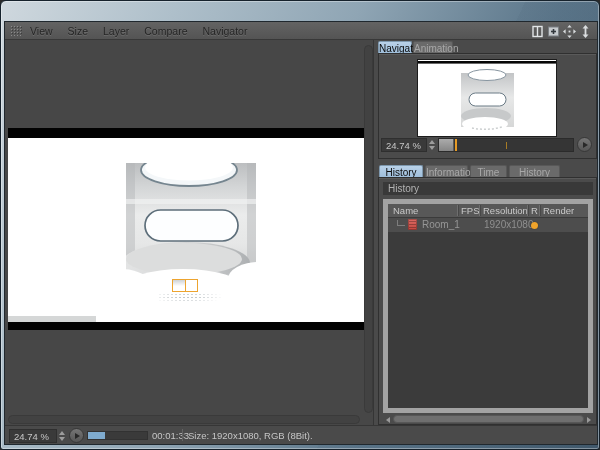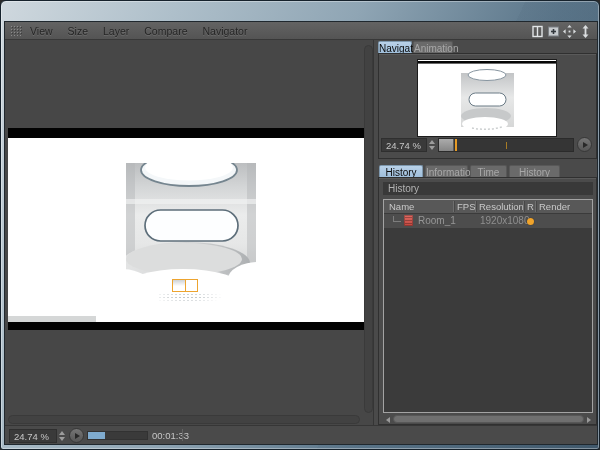--- a/index.html
+++ b/index.html
@@ -80,21 +80,21 @@
   .spinner b.dn{bottom:1px;border-top:4px solid #9d9d9d;}
   .slidertrack{position:absolute;background:#353535;border:1px solid #2b2b2b;}
   .sliderhandle{position:absolute;left:0;top:0;width:15px;height:100%;background:linear-gradient(#ababab,#868686);border-right:1px solid #5a5a5a;}
   .orange-line{position:absolute;left:16px;top:0;width:2px;height:100%;background:#e59a26;}
   .mid-tick{position:absolute;left:50%;top:3px;width:1px;height:7px;background:#a87c25;}
   .roundbtn{position:absolute;width:15px;height:15px;border-radius:50%;
     background:linear-gradient(#757575,#565656);border:1px solid #383838;}
   .roundbtn i{position:absolute;left:5px;top:4px;width:0;height:0;border-top:3.5px solid transparent;border-bottom:3.5px solid transparent;border-left:5px solid #282828;}
 
   .histlabel{position:absolute;background:#393939;color:#b2b2b2;font-size:10px;line-height:13px;padding-left:5px;}
-  .tablewrap{position:absolute;background:#3b3b3b;border:1px solid #a3a3a3;}
+  .tablewrap{position:absolute;background:#3b3b3b;border:5px solid #a3a3a3;}
   .thead{position:absolute;left:0;top:0;width:100%;height:13px;background:#585858;color:#c9c9c9;font-size:9.5px;line-height:13px;}
   .thead .sep{position:absolute;top:1px;width:1px;height:11px;background:#6e6e6e;box-shadow:1px 0 0 #474747;}
   .trow{position:absolute;left:0;top:14px;width:100%;height:14px;background:#4d4d4d;font-size:10px;line-height:14px;color:#969696;}
   .treeL{position:absolute;left:9px;top:2px;width:8px;height:6px;border-left:1px solid #7d7d7d;border-bottom:1px solid #7d7d7d;}
   .clip-icon{position:absolute;left:20px;top:1px;width:9px;height:11px;border-radius:1px;
     background:linear-gradient(#dd6a63,#c24840);
     box-shadow:inset 0 0 0 1px rgba(0,0,0,.25);}
   .clip-icon::after{content:"";position:absolute;left:1px;right:1px;top:2px;height:7px;
     background:repeating-linear-gradient(to bottom,rgba(0,0,0,.28) 0 1px,transparent 1px 3px);}
   .dot{position:absolute;width:7px;height:7px;border-radius:50%;background:#f0a42c;box-shadow:0 0 1px rgba(0,0,0,.6);}
@@ -289,17 +289,18 @@
             <b class="dn"></b>
           </div>
       <div class="roundbtn" style="left:64px;top:2px;">
             <i></i>
           </div>
       <div class="progress">
             <i style="width: 28%; background: rgb(127, 171, 207);"></i>
           </div>
       <span class="stext" style="left:147px;">00:01:33</span>
       <i class="vsep" style="left:177px;"></i>
+      <span class="stext" style="left:183px;">Size: 1920x1080, RGB (8Bit).</span>
     </div>
 
   </div>
 </div>
 </div>
 
 </body></html>

